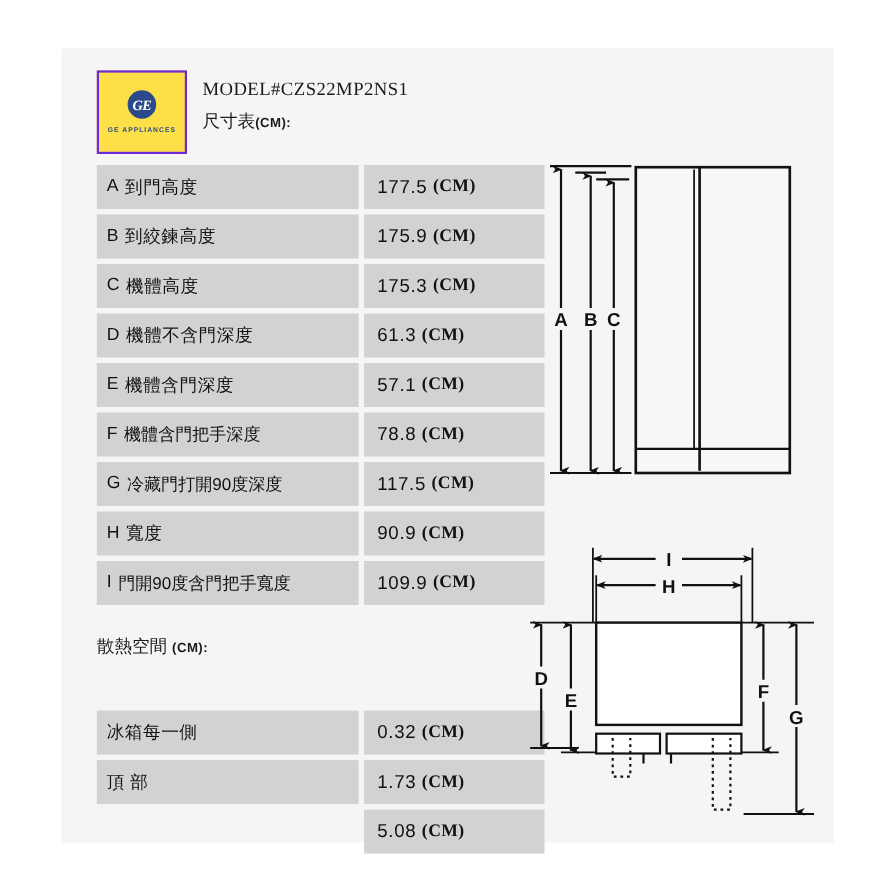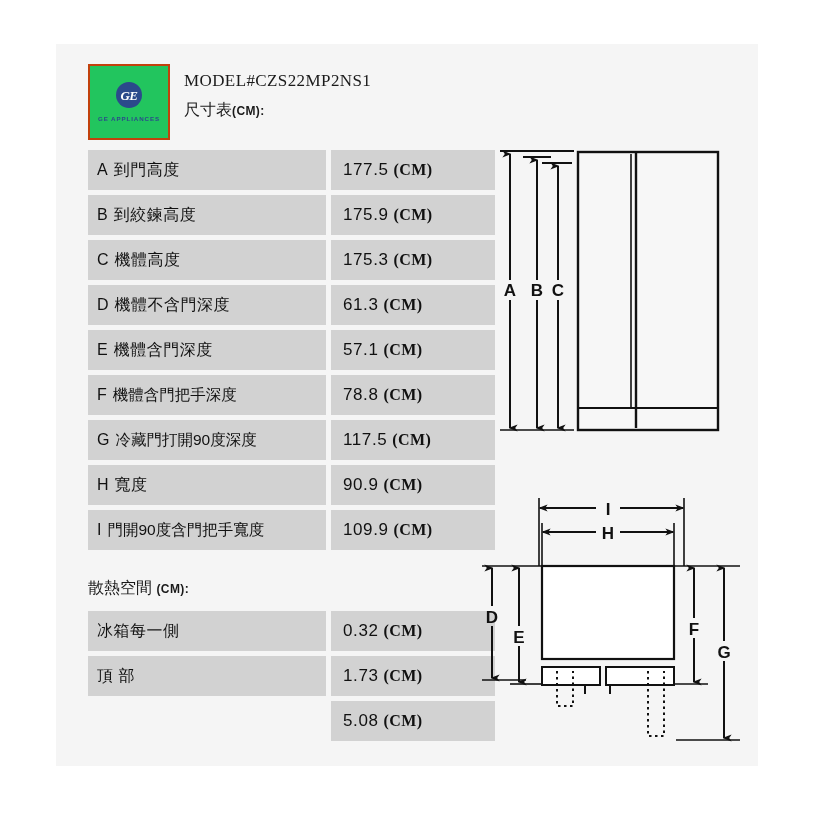--- a/index.html
+++ b/index.html
@@ -38,22 +38,22 @@
     left: 88px;
     top: 64px;
     width: 420px;
     height: 76px;
   }
   .logo-box {
     position: absolute;
     left: 0; top: 0;
     width: 82px;
     height: 76px;
-    background: #22c55e;
-    border: 2px solid #c2410c;
+    background: #fde047;
+    border: 2px solid #6d28d9;
     box-sizing: border-box;
   }
   .logo-inner {
     position: absolute;
     left: 0; top: 0;
     width: 100%;
     height: 100%;
     display: flex;
     flex-direction: column;
     align-items: center;
@@ -110,21 +110,21 @@
     letter-spacing: 0.4px;
   }
 
   
   .spec-table {
     position: absolute;
     left: 88px;
     width: 388px;
   }
   #dim-table { top: 150px; }
-  #clear-table { top: 611px; }
+  #clear-table { top: 646px; }
 
   .spec-row {
     position: relative;
     height: 40px;
     margin-bottom: 5px;
     width: 388px;
   }
   .cell {
     position: absolute;
     top: 0;

